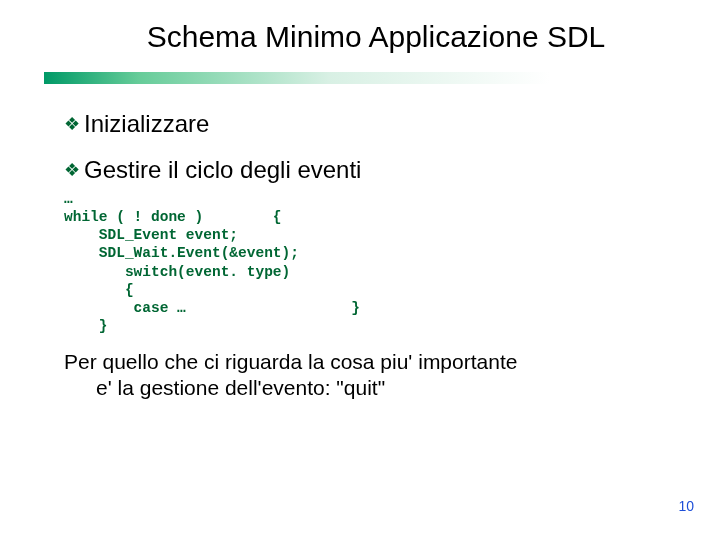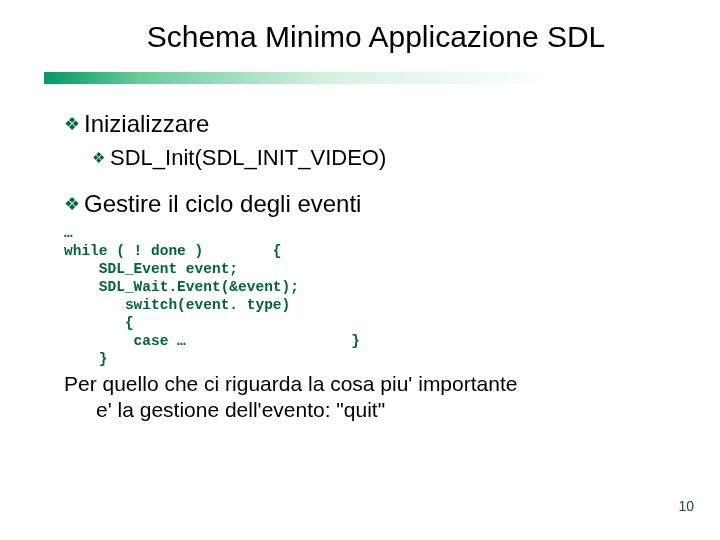--- a/index.html
+++ b/index.html
@@ -73,55 +73,52 @@
     font-size: 14.5px;
     color: #006633;
     white-space: pre;
     margin: 6px 0 0 0;
     line-height: 1.25;
     font-weight: bold;
   }
   .para {
     font-size: 21px;
     color: #000;
-    margin-top: 2px;
+    margin-top: 14px;
     line-height: 1.25;
     width: 600px;
   }
   .indent2 {
     padding-left: 32px;
     display: block;
   }
   .pagenum {
     position: absolute;
     bottom: 26px;
     right: 26px;
     font-size: 14px;
-    color: #14532d;
+    color: #1d4ed8;
     text-align: right;
   }
 </style>
 </head>
 <body>
 
 <div class="slide">
 
   <div class="title">Schema Minimo Applicazione SDL</div>
 
   <div class="rule"></div>
 
   <div class="body">
 
     <div class="lvl1">
       <span class="bullet-dia">❖</span><span>Inizializzare</span>
     </div>
 
-    <div class="lvl2">
-      <span class="bullet-dia-sm">❖</span><span>SDL_Init(SDL_INIT_VIDEO)</span>
-    </div>
 
 
     <div class="lvl1" style="margin-top:18px;">
       <span class="bullet-dia">❖</span><span>Gestire il ciclo degli eventi</span>
     </div>
 
     <div class="code">…
 while ( ! done )        {
     SDL_Event event;
     SDL_Wait.Event(&amp;event);

